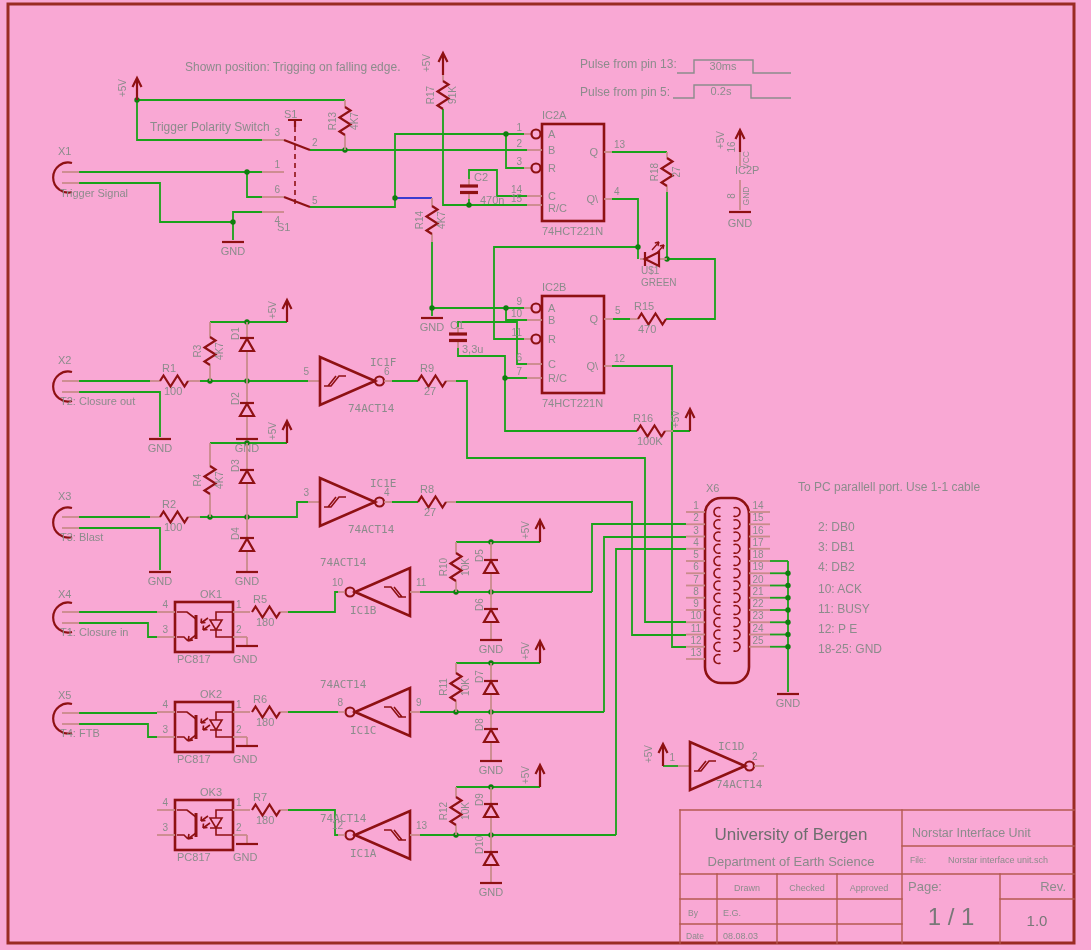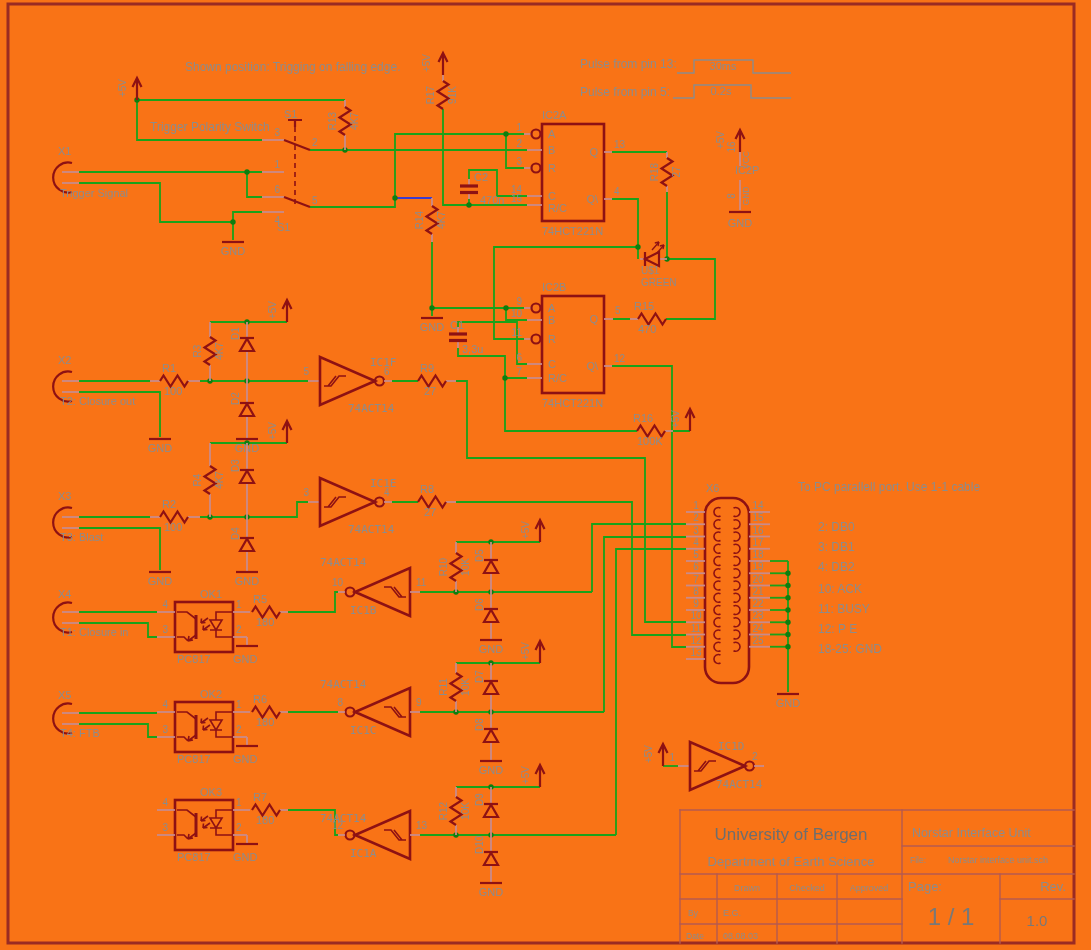--- a/index.html
+++ b/index.html
@@ -1,16 +1,16 @@
 <!DOCTYPE html>
 <html><head>
 <meta charset="utf-8">
 <style>
   html,body{margin:0;padding:0;background:#fff;}
-  #page{position:relative;width:1091px;height:950px;background:#f97316;overflow:hidden;}
+  #page{position:relative;width:1091px;height:950px;background:#f9a8d4;overflow:hidden;}
   svg text{font-family:"Liberation Sans",sans-serif;fill:#8c8c8c;}
   .t{font-size:11px;}
   .tn{font-size:10px;}
   .t12{font-size:12px;}
   .t8{font-size:8.5px;}
   .t9{font-size:9px;}
   .tm{font-family:"DejaVu Sans Mono",monospace;font-size:11px;}
   .org{font-size:17px;fill:#6e6e6e;}
   .dept{font-size:13px;fill:#8a8a8a;}
   .ttl{font-size:12.5px;}

